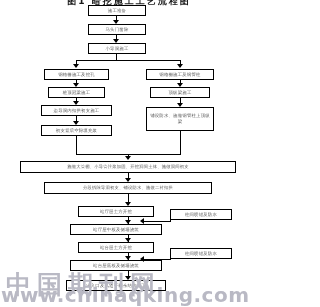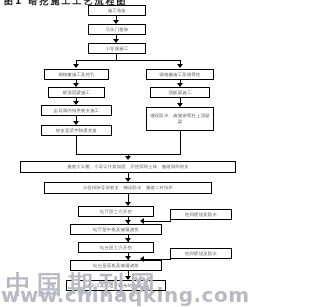--- a/index.html
+++ b/index.html
@@ -9,20 +9,21 @@
     color:#000;
     overflow:hidden;
     position:relative;
   }
   #stage{position:relative;width:254px;height:307px;overflow:hidden;background:#fff;}
 
   
   .title-strip{
     position:absolute;left:0;top:0;width:254px;height:7px;
     overflow:hidden;
+    text-align:center;
   }
   .title-strip span{
     display:block;
     font-size:9px;
     font-weight:bold;
     line-height:9px;
     letter-spacing:2px;
     color:#1a1a1a;
     margin-top:-3px;
     padding-left:4px;

